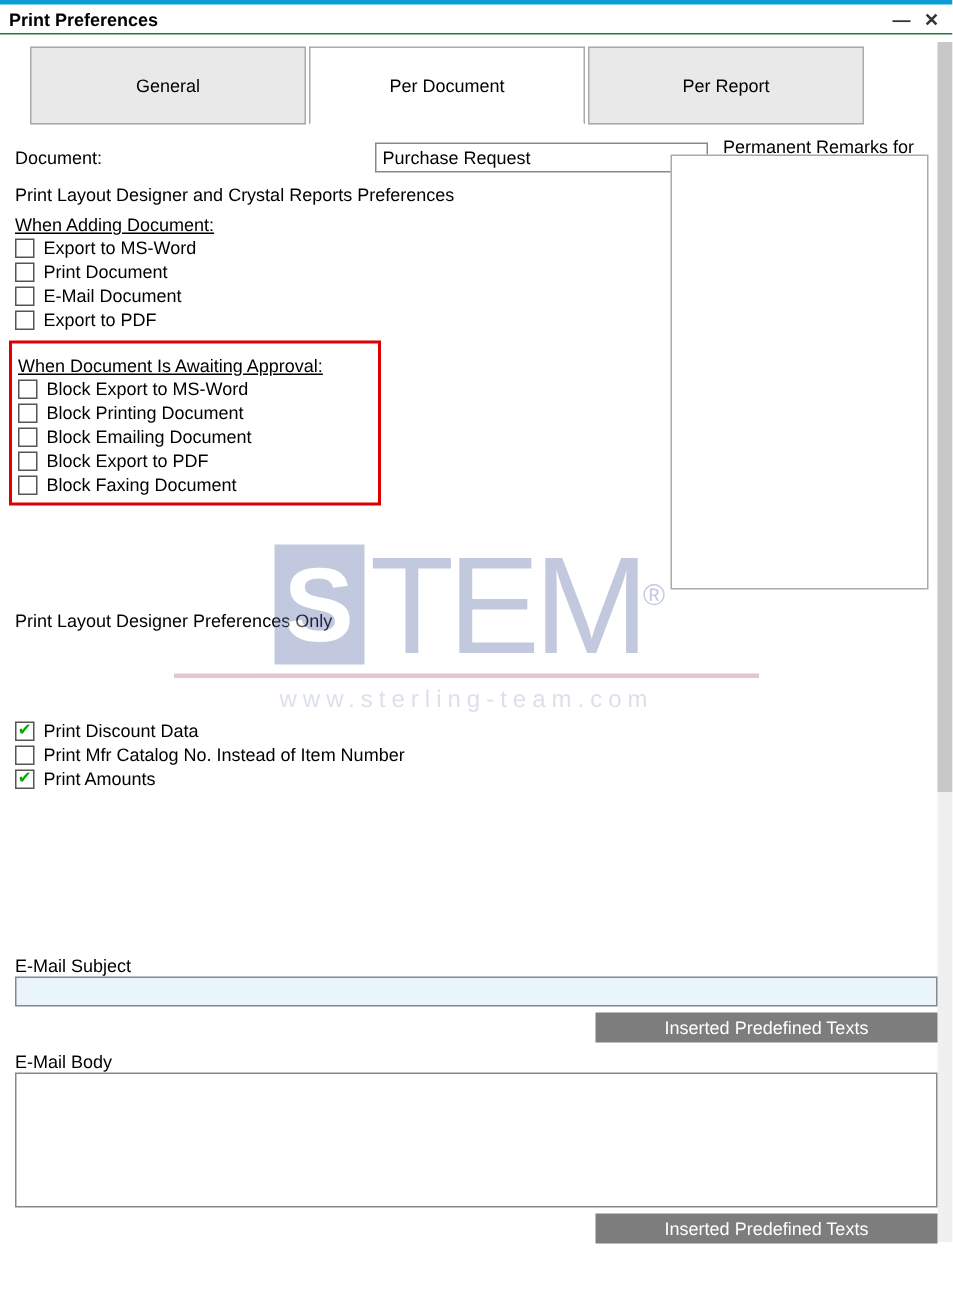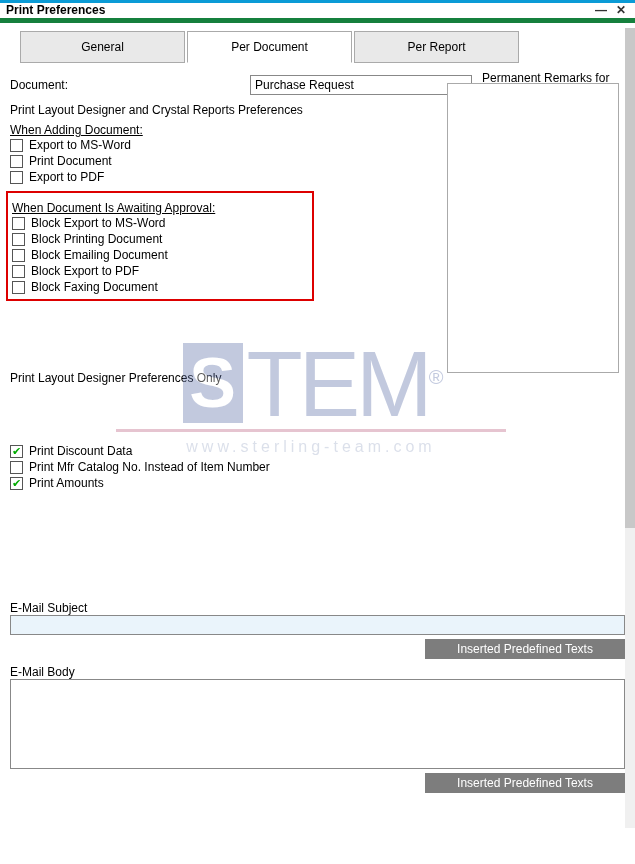--- a/index.html
+++ b/index.html
@@ -13,42 +13,42 @@
     height: 864px;
     position: relative;
     overflow: hidden;
   }
   .topbar {
     height: 3px;
     background: #0b9bd6;
   }
   .titlebar {
     display: flex;
-    align-items: flex-start;
+    align-items: center;
     height: 20px;
     padding: 0 6px;
-    border-bottom: 5px solid #15803d;
+    border-bottom: 1px solid #15803d;
   }
   .titlebar .title { font-weight: bold; flex: 1; }
   .winbtn {
     width: 16px;
     text-align: center;
     font-weight: bold;
     color: #333;
     cursor: pointer;
     margin-left: 4px;
   }
   .tabs {
     display: flex;
     margin: 8px 0 0 20px;
   }
   .tab {
-    width: 165px;
-    text-align: center;
-    padding: 8px 0;
+    width: 184px;
+    text-align: center;
+    padding: 18px 0;
     border: 1px solid #aaa;
     background: #e9e9e9;
     margin-right: 2px;
     cursor: pointer;
   }
   .tab.active {
     background: #fff;
     border-bottom: 1px solid #fff;
   }
   .body {
@@ -107,39 +107,39 @@
     font-size: 11px;
     line-height: 1;
     cursor: pointer;
     color: #0a0;
     background:#fff;
   }
   .red-block {
     border: 2px solid #d00;
     padding: 2px 4px 4px 0;
     margin-top: 6px;
-    width: 308px;
+    width: 248px;
     margin-left: -4px;
     padding-left: 4px;
   }
   .email-subject-input {
     width: 100%; height: 20px;
     border: 1px solid #888;
     background: #eaf4fb;
     padding: 2px 4px;
   }
   .email-body-input {
     width: 100%; height: 90px;
     border: 1px solid #888;
     background: #fff;
     padding: 2px 4px;
   }
   .predef-btn {
     float: right;
-    width: 200px;
+    width: 228px;
     background: #7d7d7d;
     color: #fff;
     text-align: center;
     padding: 3px 0;
     font-size: 12px;
     margin-top: 4px;
     cursor: pointer;
   }
   .clearfix::after { content:""; display:block; clear:both; }
   .btnbar {
@@ -265,20 +265,24 @@
   <div class="chkrow">
     <span class="chk"></span>
     <span>Export to MS-Word</span>
   </div>
   <div class="chkrow">
     <span class="chk"></span>
     <span>Print Document</span>
   </div>
   <div class="chkrow">
     <span class="chk"></span>
+    <span>E-Mail Document</span>
+  </div>
+  <div class="chkrow">
+    <span class="chk"></span>
     <span>Export to PDF</span>
   </div>
 
   <div class="red-block">
     <div class="section-title">When Document Is Awaiting Approval:</div>
     <div class="chkrow">
       <span class="chk"></span>
       <span>Block Export to MS-Word</span>
     </div>
     <div class="chkrow">

